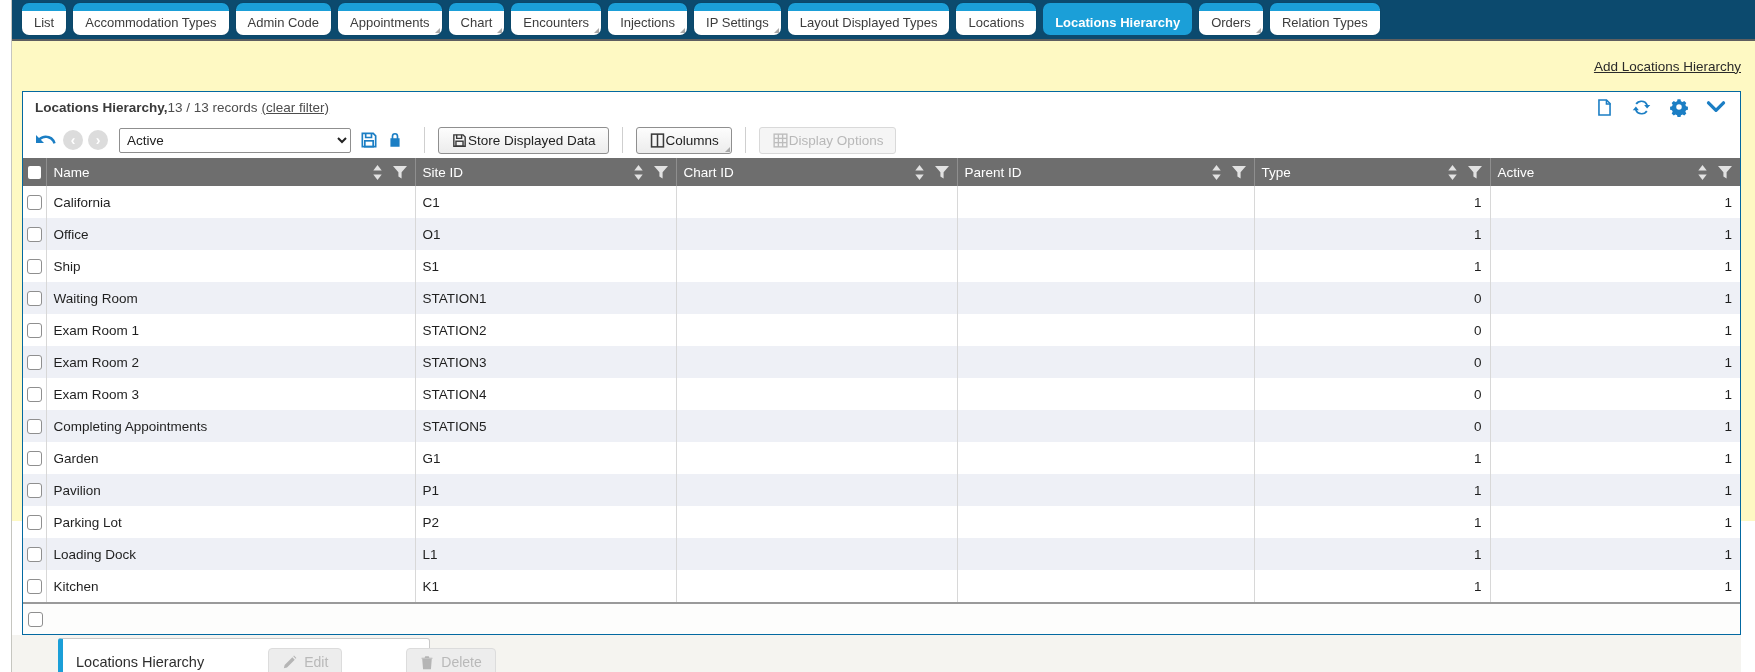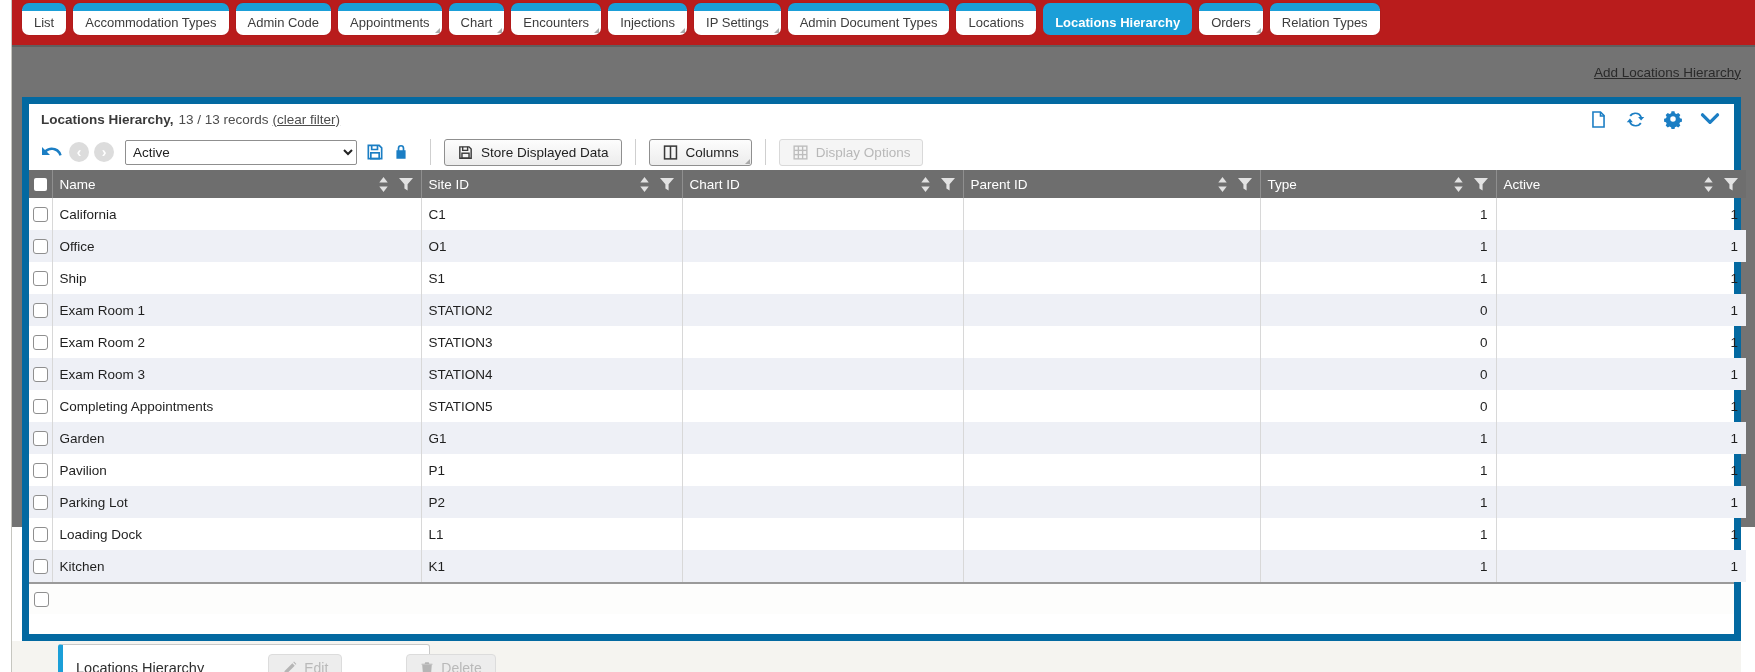--- a/index.html
+++ b/index.html
@@ -2,47 +2,47 @@
 <html><head>
 <meta charset="utf-8">
 <style>
   html,body{margin:0;padding:0;}
   body{font-family:"Liberation Sans", sans-serif; background:#ffffff;}
   .page{position:relative;width:1755px;height:672px;background:#fff;overflow:hidden;}
   .gutter{position:absolute;left:0;top:0;width:11px;height:100%;background:#fff;border-right:1px solid #c6c6c0;z-index:6;}
   .main{position:absolute;left:12px;top:0;right:0;bottom:0;}
 
   
-  .tabbar{height:47px;background:#b91c1c;border-bottom:2px solid #5f5f5f;padding-left:10px;display:flex;align-items:flex-start;gap:7px;padding-top:3px;box-sizing:border-box;}
+  .tabbar{height:41px;background:#0c4a6e;border-bottom:2px solid #5f5f5f;padding-left:10px;display:flex;align-items:flex-start;gap:7px;padding-top:3px;box-sizing:border-box;}
   .tab{position:relative;background:#fff;border-radius:7px;border-top:8px solid #1b9fd8;padding:4px 12px 5px;font-size:13px;color:#3c3c3c;white-space:nowrap;box-shadow:0 0 0 1px rgba(0,0,0,0.04);cursor:pointer;}
   .tab.active{background:#1b9fd8;color:#fff;font-weight:bold;box-shadow:none;}
   .tab.fold::after{content:"";position:absolute;right:2px;bottom:2px;width:0;height:0;border-left:5px solid transparent;border-bottom:5px solid #a9a9a9;}
 
   
-  .content{position:relative;height:480px;background:#737373;box-sizing:border-box;}
+  .content{position:relative;height:480px;background:#fef9c3;box-sizing:border-box;}
   .linkrow{height:50px;display:flex;align-items:center;justify-content:flex-end;padding-right:14px;}
   .add-link{font-size:13.5px;color:#2a2a2a;text-decoration:underline;cursor:pointer;}
 
   
-  .panel{margin-left:10px;width:1719px;height:544px;background:#fff;border:7px solid #0369a1;box-sizing:border-box;}
+  .panel{margin-left:10px;width:1719px;height:544px;background:#fff;border:1px solid #0369a1;box-sizing:border-box;}
   .panel-title{height:30px;display:flex;align-items:center;padding:0 14px 0 12px;background:#fff;}
   .t-b{font-weight:bold;font-size:13.5px;color:#3a3a3a;}
-  .t-n{font-size:13.5px;color:#4d4d4d;margin-left:5px;}
+  .t-n{font-size:13.5px;color:#4d4d4d;}
   .t-link{font-size:13.5px;color:#4d4d4d;text-decoration:underline;margin-left:4px;cursor:pointer;}
   .title-icons{margin-left:auto;display:flex;align-items:center;gap:17px;}
   .title-icons svg{display:block;cursor:pointer;}
 
   
   .toolbar{height:36px;display:flex;align-items:center;padding-left:10px;background:#fff;}
   .undo{width:24px;height:24px;margin-right:6px;cursor:pointer;}
   .navcirc{width:20px;height:20px;border-radius:50%;background:#dcdcdc;display:flex;align-items:center;justify-content:center;color:#fff;font-size:14px;font-weight:bold;margin-right:5px;line-height:1;}
   .filter-select{width:232px;height:25px;font-size:13.5px;font-family:"Liberation Sans",sans-serif;border:1px solid #8f8f8f;border-radius:2px;background:#fff;color:#222;margin:0 8px 0 6px;padding-left:3px;}
   .mini-ic{width:20px;height:20px;margin-right:6px;cursor:pointer;}
   .vsep{width:1px;height:26px;background:#cfcfcf;margin:0 13px;}
-  .btn{position:relative;display:flex;align-items:center;gap:7px;padding:4px 12px;border:1px solid #8f8f8f;border-radius:3px;background:linear-gradient(#fdfdfd,#ececec);font-size:13.5px;color:#222;cursor:pointer;white-space:nowrap;}
+  .btn{position:relative;display:flex;align-items:center;padding:4px 12px;border:1px solid #8f8f8f;border-radius:3px;background:linear-gradient(#fdfdfd,#ececec);font-size:13.5px;color:#222;cursor:pointer;white-space:nowrap;}
   .btn svg{display:block;}
   .btn.fold::after{content:"";position:absolute;right:1px;bottom:1px;width:0;height:0;border-left:5px solid transparent;border-bottom:5px solid #a9a9a9;}
   .btn.disabled{color:#b8b8b8;border-color:#d9d9d9;background:#f5f5f5;cursor:default;}
 
   
   table.grid{border-collapse:collapse;table-layout:fixed;width:1717px;font-size:13.5px;}
   .grid th{background:#6e6e6e;color:#fff;font-weight:normal;height:28px;padding:0;border-right:1px solid #8f8f8f;}
   .grid th:last-child{border-right:none;}
   .hc{display:flex;align-items:flex-end;padding:0 8px 0 7px;}
   .hc-label{flex:0 0 auto;}
@@ -75,21 +75,21 @@
 
     <div class="tabbar" id="tabbar">
         <div class="tab"><span class="tab-label">List</span></div>
         <div class="tab"><span class="tab-label">Accommodation Types</span></div>
         <div class="tab"><span class="tab-label">Admin Code</span></div>
         <div class="tab fold"><span class="tab-label">Appointments</span></div>
         <div class="tab fold"><span class="tab-label">Chart</span></div>
         <div class="tab fold"><span class="tab-label">Encounters</span></div>
         <div class="tab fold"><span class="tab-label">Injections</span></div>
         <div class="tab fold"><span class="tab-label">IP Settings</span></div>
-        <div class="tab"><span class="tab-label">Admin Document Types</span></div>
+        <div class="tab"><span class="tab-label">Layout Displayed Types</span></div>
         <div class="tab"><span class="tab-label">Locations</span></div>
         <div class="tab active"><span class="tab-label">Locations Hierarchy</span></div>
         <div class="tab fold"><span class="tab-label">Orders</span></div>
         <div class="tab"><span class="tab-label">Relation Types</span></div>
       </div>
 
     <div class="content">
       <div class="linkrow">
         <a class="add-link">Add Locations Hierarchy</a>
       </div>
@@ -286,20 +286,29 @@
     <td class="chk-col"><span class="cb"></span></td>
     <td class="c-text">Ship</td>
     <td class="c-text">S1</td>
     <td class="c-text"></td>
     <td class="c-text"></td>
     <td class="c-num">1</td>
     <td class="c-num">1</td>
   </tr>
               <tr>
     <td class="chk-col"><span class="cb"></span></td>
+    <td class="c-text">Waiting Room</td>
+    <td class="c-text">STATION1</td>
+    <td class="c-text"></td>
+    <td class="c-text"></td>
+    <td class="c-num">0</td>
+    <td class="c-num">1</td>
+  </tr>
+              <tr>
+    <td class="chk-col"><span class="cb"></span></td>
     <td class="c-text">Exam Room 1</td>
     <td class="c-text">STATION2</td>
     <td class="c-text"></td>
     <td class="c-text"></td>
     <td class="c-num">0</td>
     <td class="c-num">1</td>
   </tr>
               <tr>
     <td class="chk-col"><span class="cb"></span></td>
     <td class="c-text">Exam Room 2</td>

